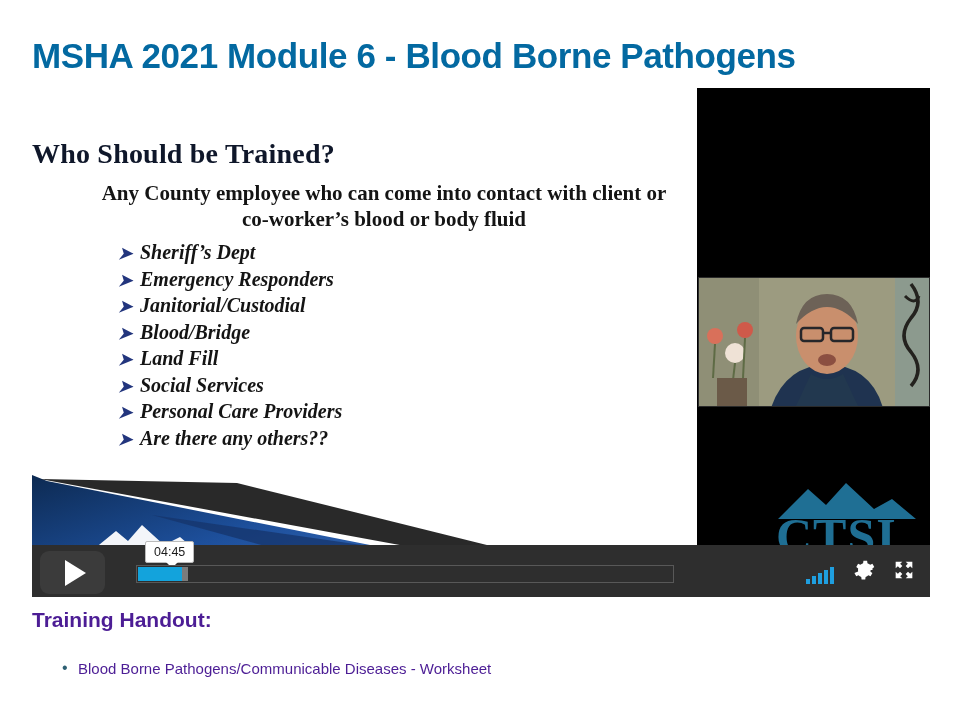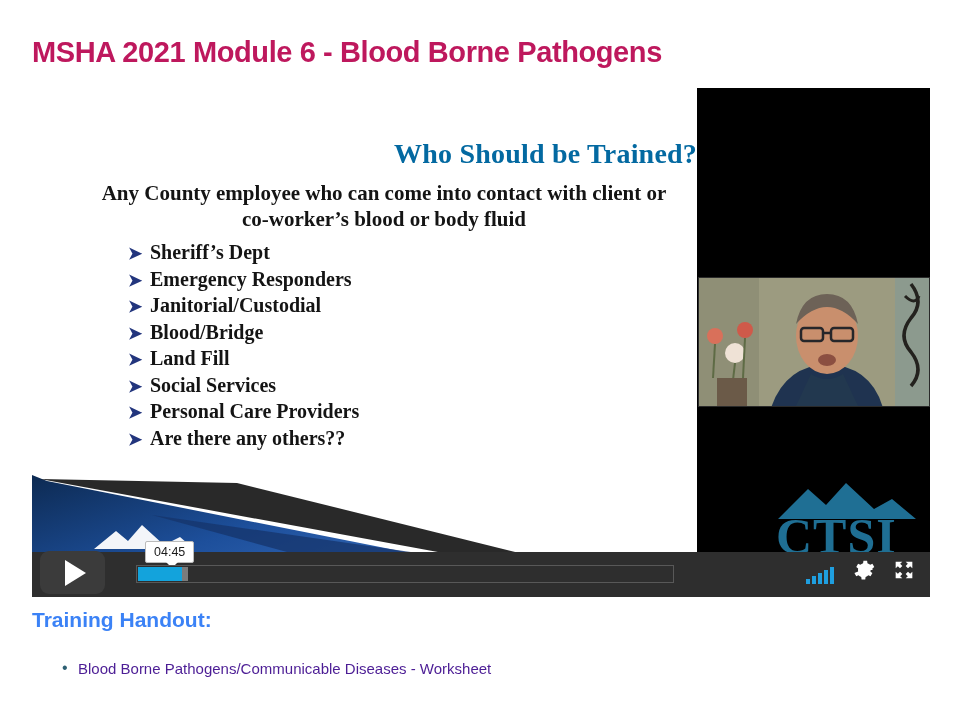--- a/index.html
+++ b/index.html
@@ -8,24 +8,24 @@
     background: #ffffff;
     font-family: "Liberation Sans", sans-serif;
     overflow: hidden;
   }
   .page { position: relative; width: 960px; height: 721px; background: #fff; }
 
   
   .page-title {
     position: absolute;
     left: 32px; top: 36px;
-    font-size: 29px;
+    font-size: 35px;
     font-weight: bold;
     letter-spacing: -0.4px;
-    color: #be185d;
+    color: #0369a1;
     font-family: "Liberation Sans", sans-serif;
     white-space: nowrap;
   }
 
   
   .video-player {
     position: absolute;
     left: 32px; top: 88px;
     width: 898px; height: 509px;
     background: #000000;
@@ -37,44 +37,45 @@
     position: absolute;
     left: 0px; top: 0px;
     width: 665px; height: 509px;
     background: #ffffff;
     overflow: hidden;
   }
 
   .slide-heading {
     position: absolute;
     left: 0; right: 0; top: 50px;
-    text-align: right;
+    text-align: left;
     font-family: "Liberation Serif", serif;
     font-weight: bold;
     font-size: 28px;
-    color: #0369a1;
+    color: #0f172a;
     letter-spacing: 0.2px;
   }
 
   .slide-lead {
     position: absolute;
     left: 62px; top: 92px;
     width: 580px;
     font-family: "Liberation Serif", serif;
     font-weight: bold;
     font-size: 21px;
     line-height: 26px;
     color: #141414;
     text-align: center;
   }
 
   .slide-list {
     position: absolute;
-    left: 96px; top: 152px;
+    left: 86px; top: 152px;
     list-style: none;
+    font-style: italic;
   }
   .slide-list li {
     font-family: "Liberation Serif", serif;
     font-weight: bold;
     font-size: 20px;
     line-height: 25.5px;
     color: #141414;
     white-space: nowrap;
   }
   .slide-list li .arrow {
@@ -113,21 +114,21 @@
   .corner-logo {
     position: absolute;
     right: 8px; bottom: 36px;
     width: 150px;
   }
 
   
   .control-bar {
     position: absolute;
     left: 0; bottom: 0;
-    width: 898px; height: 45px;
+    width: 898px; height: 52px;
     background: #2e2e2e;
     display: flex;
     align-items: center;
   }
   .play-button {
     position: absolute;
     left: 8px; bottom: 3px;
     width: 65px; height: 43px;
     background: #3b3b3b;
     border-radius: 9px;
@@ -199,21 +200,21 @@
 
   .gear-icon { position: absolute; right: 55px; bottom: 12px; cursor: pointer; }
   .fullscreen-icon { position: absolute; right: 16px; bottom: 13px; cursor: pointer; }
 
   
   .handout-title {
     position: absolute;
     left: 32px; top: 608px;
     font-size: 21px;
     font-weight: bold;
-    color: #3b82f6;
+    color: #4c1d95;
     font-family: "Liberation Sans", sans-serif;
   }
   .handout-list {
     position: absolute;
     left: 62px; top: 658px;
     list-style: none;
   }
   .handout-list li {
     font-size: 15px;
     color: #4c1d95;

